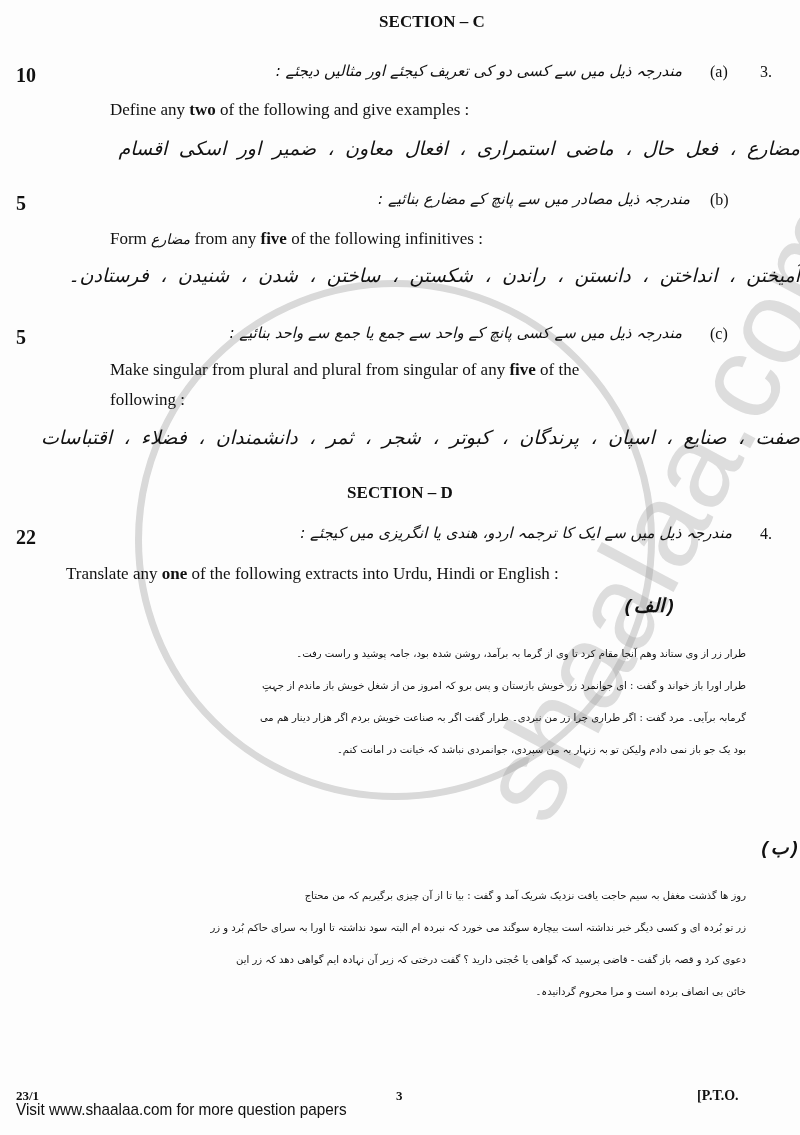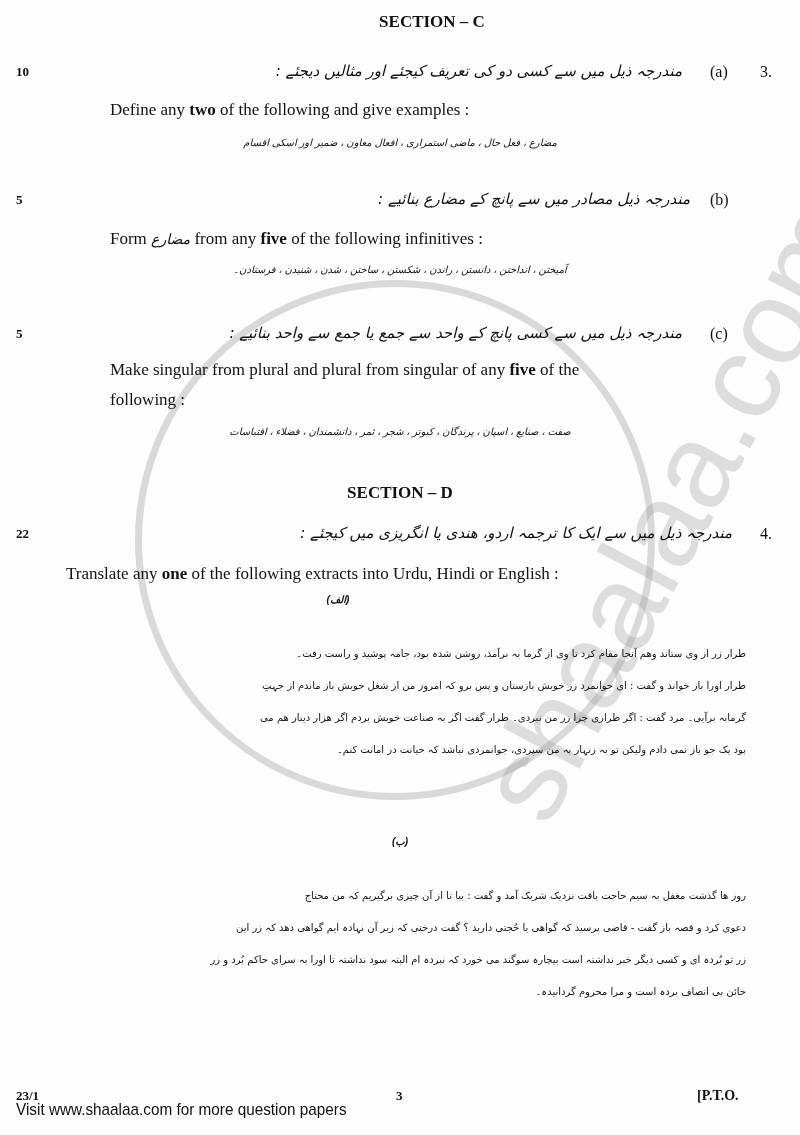--- a/index.html
+++ b/index.html
@@ -1,24 +1,24 @@
 <!DOCTYPE html>
 <html><head>
 <meta charset="utf-8">
 <style>
   html,body{margin:0;padding:0;}
   body{width:800px;height:1135px;background:#fdfdfd;position:relative;overflow:hidden;
        font-family:"Liberation Serif","DejaVu Serif",serif;color:#111;}
   .abs{position:absolute;}
   .sec{left:0;width:800px;text-align:center;font-weight:bold;font-size:17px;}
-  .marks{left:16px;font-weight:bold;font-size:13px;}
+  .marks{left:16px;font-weight:bold;font-size:20px;}
   .urdu{direction:rtl;text-align:right;font-family:"DejaVu Sans",sans-serif;font-style:italic;font-size:15px;white-space:nowrap;}
   .qnum{font-size:16px;}
   .en{font-size:17px;}
-  .urdu-center{direction:rtl;text-align:center;font-family:Liberation Sans, sans-serif;font-style:italic;font-size:10px;white-space:nowrap;}
+  .urdu-center{direction:rtl;text-align:right;font-family:Liberation Mono, monospace;font-style:italic;font-size:19px;white-space:nowrap;}
   .para{left:118px;width:625px;direction:rtl;text-align:justify;font-family:"DejaVu Sans",sans-serif;font-size:10px;line-height:32px;}
   .watermark{left:135px;top:280px;width:520px;height:520px;border:7px solid rgba(150,150,150,0.35);border-radius:50%;box-sizing:border-box;}
   .wm-text{left:330px;top:440px;font-family:"Liberation Sans",sans-serif;font-size:120px;color:rgba(150,150,150,0.30);transform:rotate(-62deg);transform-origin:center;white-space:nowrap;}
   b{font-weight:bold;}
 </style>
 </head>
 <body>
 
 <div class="abs watermark"></div>
 <div class="abs wm-text">shaalaa.com</div>
@@ -63,21 +63,21 @@
 <div class="abs para" style="top:638px;left:66px;width:680px;">
   <div style="text-align:right;padding-right:0;">طرار زر از وی ستاند وھم آنجا مقام کرد تا وی از گرما بہ برآمد، روشن شدہ بود، جامہ پوشید و راست رفت۔</div>
   <div>طرار اورا باز خواند و گفت : ای جوانمرد زر خویش بازستان و پس برو کہ امروز من از شغل خویش باز ماندم از جہتِ</div>
   <div>گرمابہ برآیی۔ مرد گفت : اگر طراری چرا زر من نبردی۔ طرار گفت اگر بہ صناعت خویش بردم اگر ھزار دینار ھم می</div>
   <div>بود یک جو باز نمی دادم ولیکن تو بہ زنہار بہ من سپردی، جوانمردی نباشد کہ خیانت در امانت کنم۔</div>
 </div>
 
 <div class="abs urdu-center" style="top:836px;left:0;width:800px;font-weight:bold;">(ب)</div>
 <div class="abs para" style="top:880px;left:66px;width:680px;">
   <div>روز ھا گذشت مغفل بہ سیم حاجت یافت نزدیک شریک آمد و گفت : بیا تا از آن چیزی برگیریم کہ من محتاج</div>
+  <div>زر تو بُردہ ای و کسی دیگر خبر نداشتہ است بیچارہ سوگند می خورد کہ نبردہ ام البتہ سود نداشتہ تا اورا بہ سرای حاکم بُرد و زر</div>
   <div>دعوی کرد و قصہ باز گفت - قاضی پرسید کہ گواھی یا حُجتی دارید ؟ گفت درختی کہ زیر آن نہادہ ایم گواھی دھد کہ زر این</div>
-  <div>زر تو بُردہ ای و کسی دیگر خبر نداشتہ است بیچارہ سوگند می خورد کہ نبردہ ام البتہ سود نداشتہ تا اورا بہ سرای حاکم بُرد و زر</div>
   <div>خائن بی انصاف بردہ است و مرا محروم گردانیدہ۔</div>
 </div>
 
 <div class="abs" style="top:1088px;left:16px;font-weight:bold;font-size:13px;">23/1</div>
 <div class="abs" style="top:1088px;left:396px;font-weight:bold;font-size:13px;">3</div>
 <div class="abs" style="top:1088px;left:697px;font-weight:bold;font-size:14px;">[P.T.O.</div>
 <div class="abs" style="top:1100px;left:16px;font-family:'Liberation Sans',sans-serif;font-size:17px;transform:scaleX(0.9);transform-origin:left;">Visit www.shaalaa.com for more question papers</div>
 
 </body></html>

